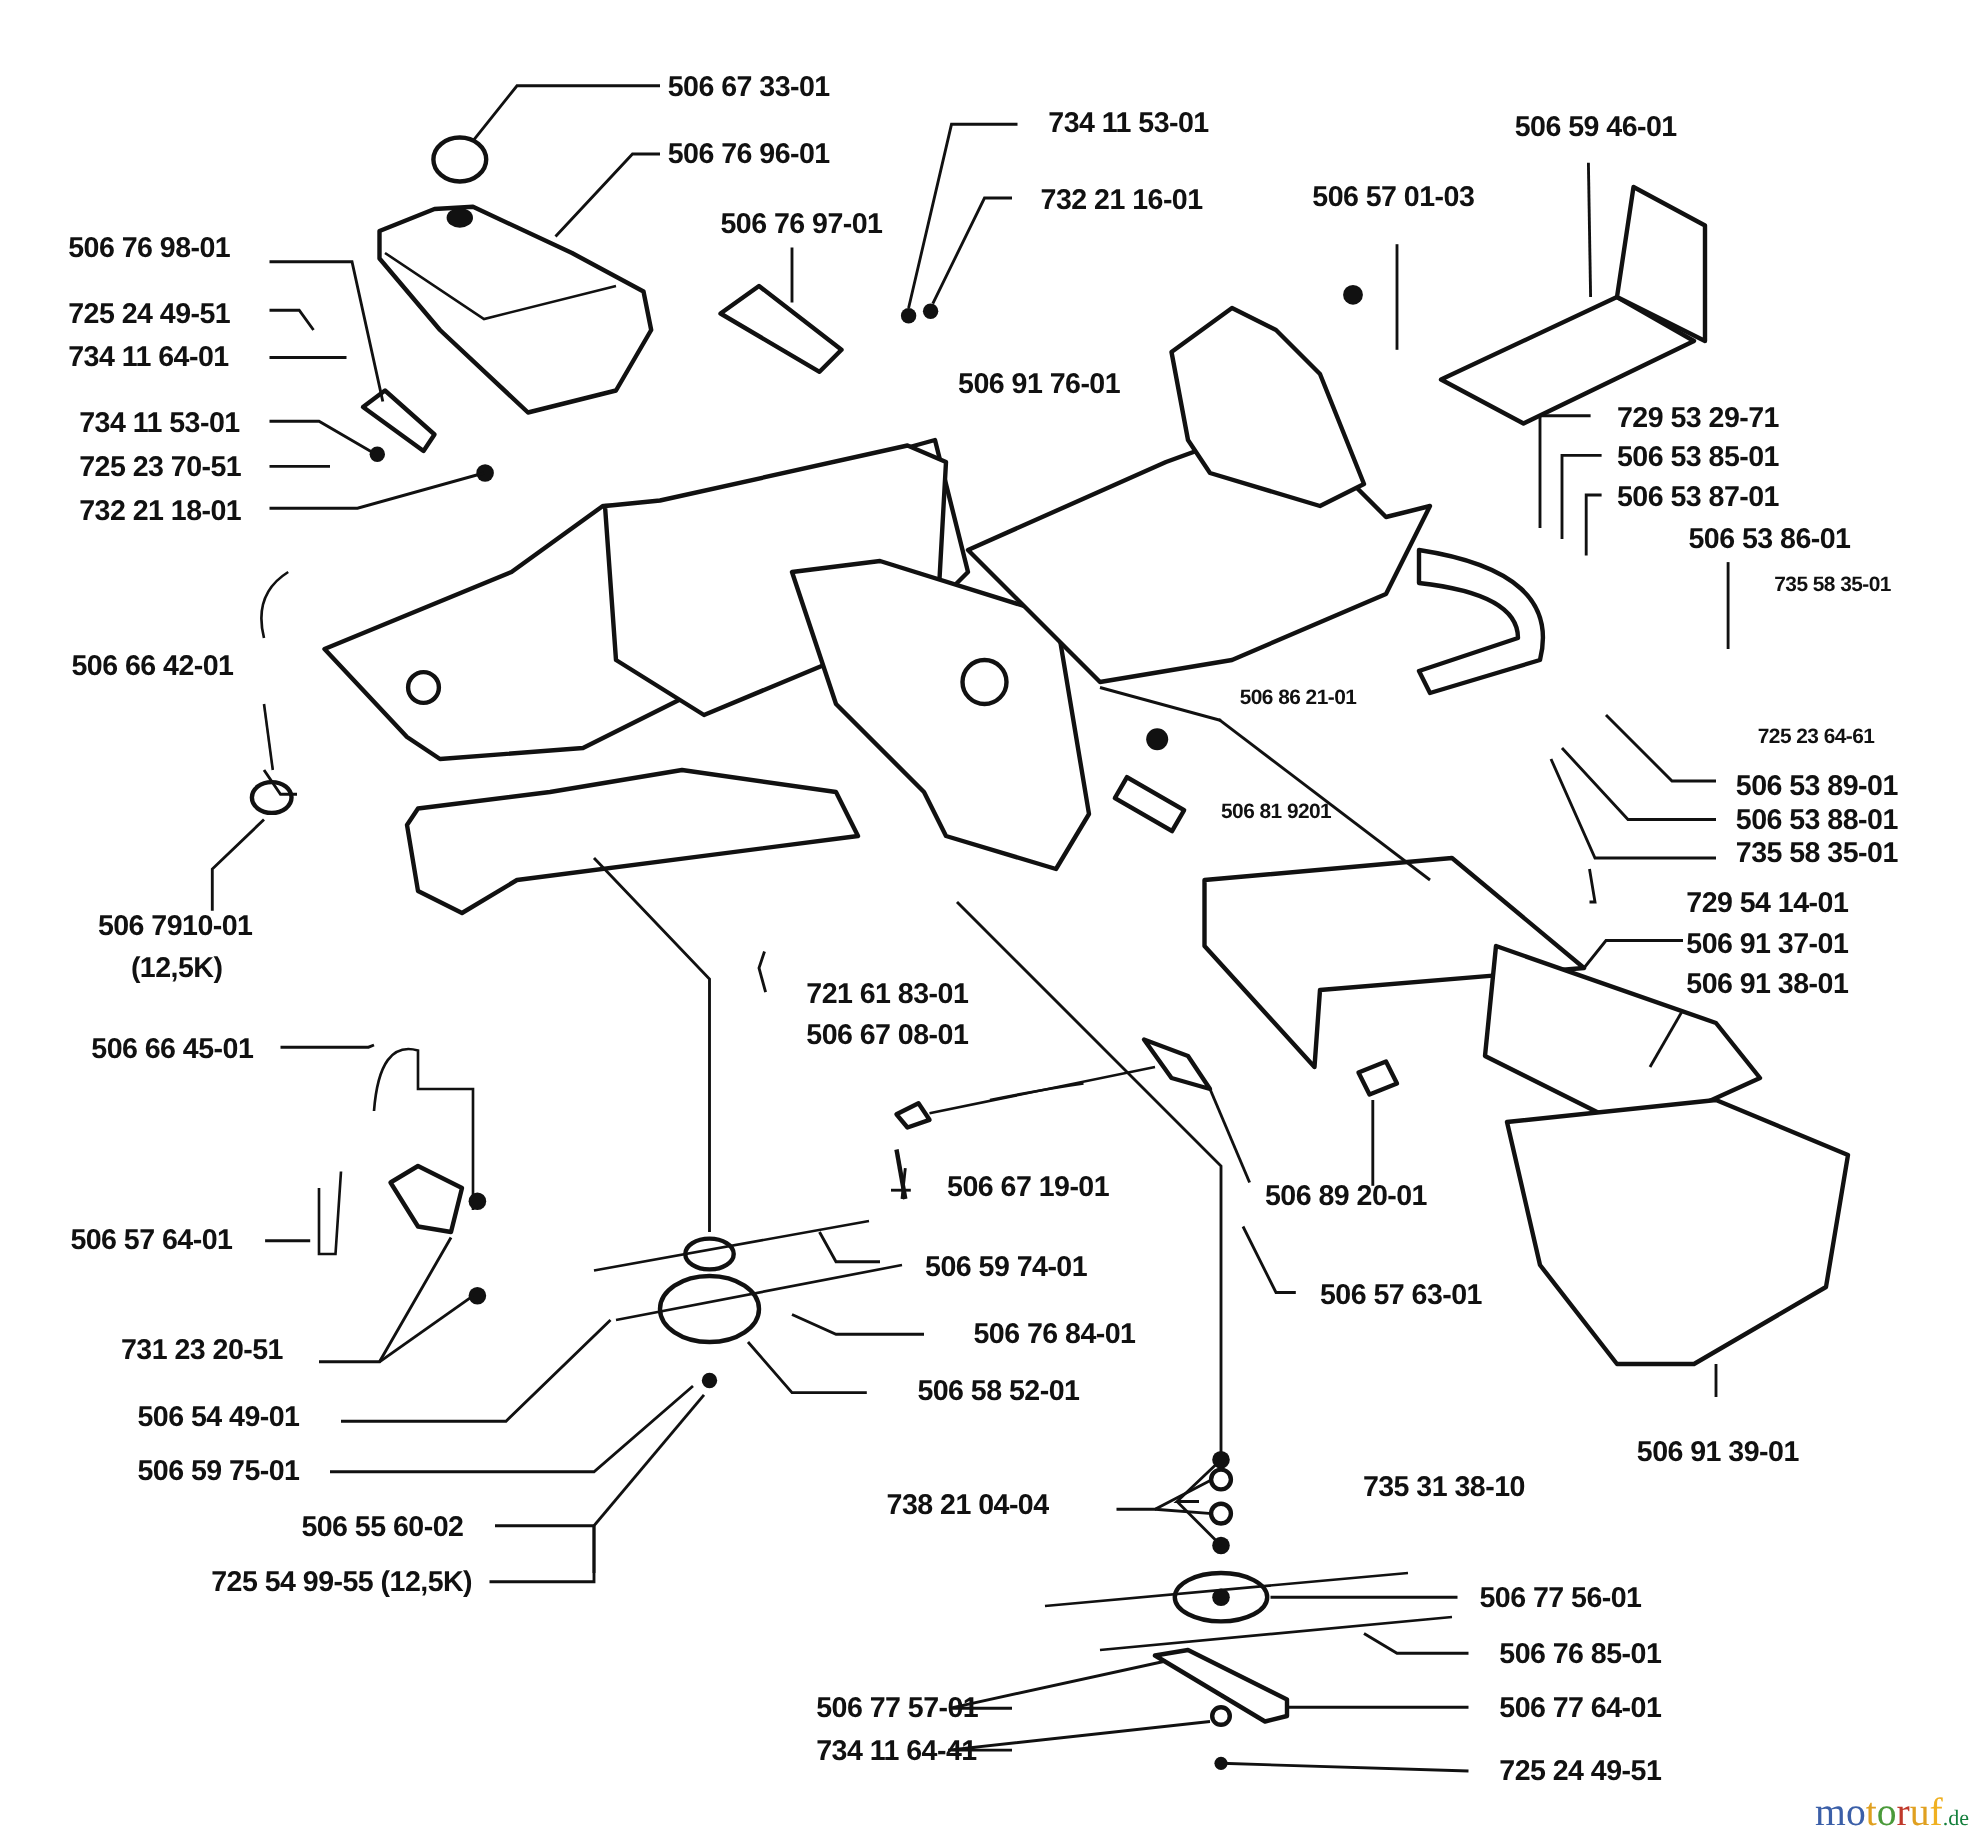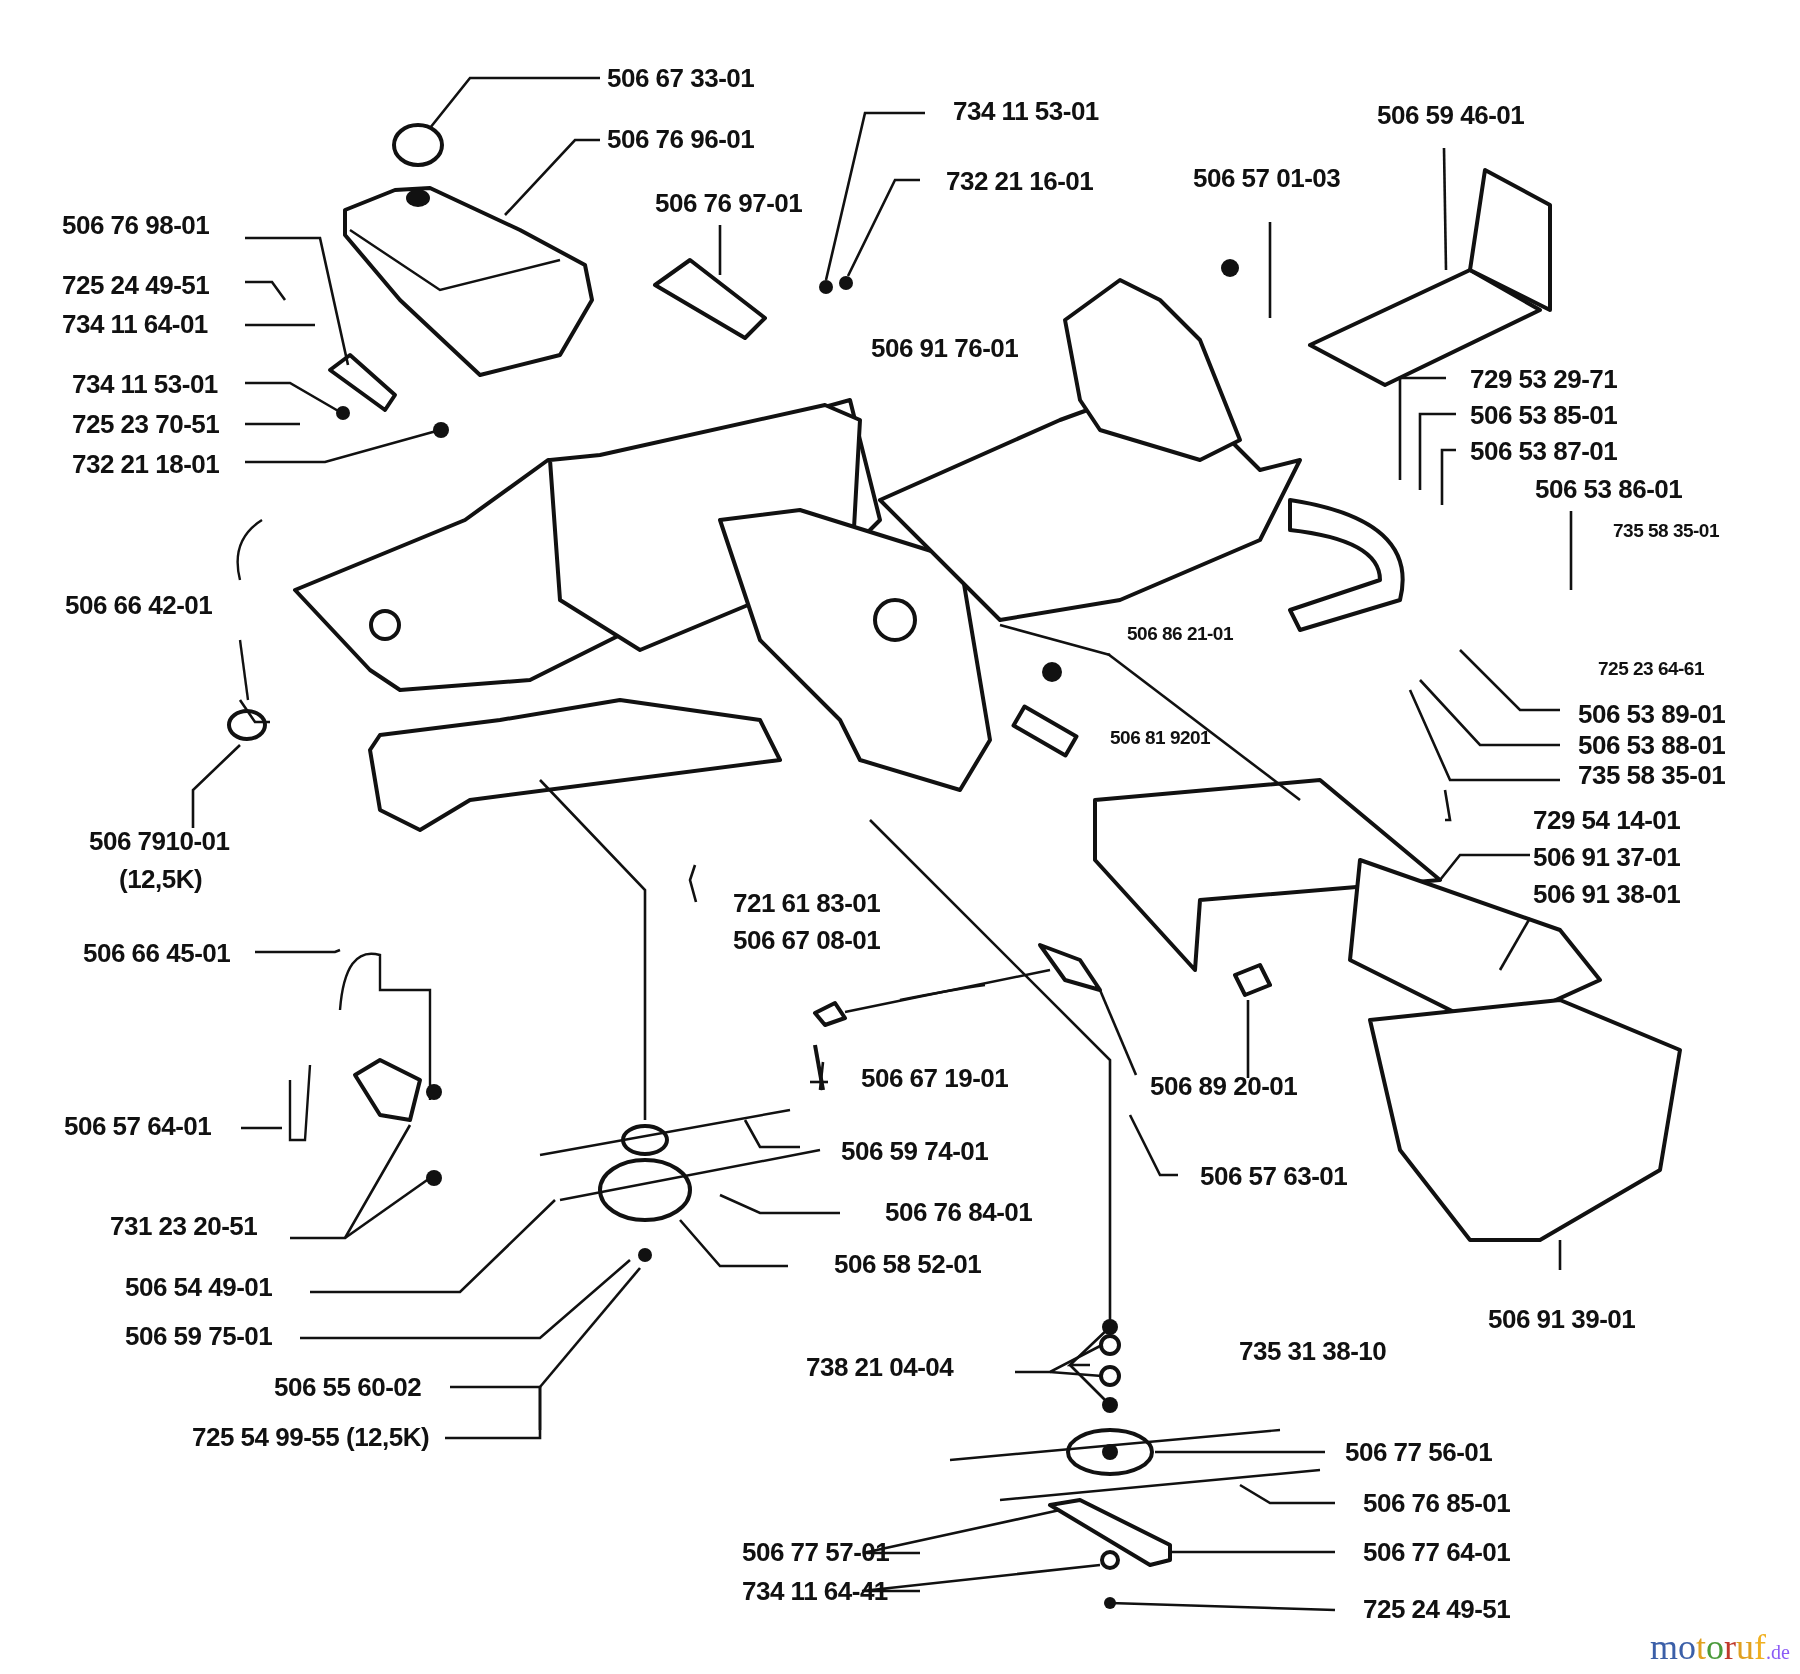--- a/index.html
+++ b/index.html
@@ -5,21 +5,21 @@
   html, body { margin: 0; padding: 0; background: #ffffff; }
   body { width: 1800px; height: 1674px; position: relative; overflow: hidden; }
   #diagram { position: absolute; left: 0; top: 0; width: 1800px; height: 1674px; }
   .lbl { font-family: "Liberation Sans", sans-serif; font-weight: bold; font-size: 26px; fill: #111; letter-spacing: -0.5px; }
   .lbl.sm { font-size: 19px; }
   .lead { stroke: #111; stroke-width: 2.6; fill: none; }
   .part { stroke: #111; stroke-width: 4; fill: #fff; stroke-linejoin: round; }
   .partThin { stroke: #111; stroke-width: 2.4; fill: none; }
   .blk { fill: #111; }
   .logo { position: absolute; right: 10px; bottom: 6px; font-family: "Liberation Serif", serif; font-size: 36px; }
-  .logo .de { font-size: 20px; color: #8b5cf6; }
+  .logo .de { font-size: 20px; color: #15803d; }
 </style>
 </head>
 <body>
 
 <svg id="diagram" viewBox="0 0 1800 1674" xmlns="http://www.w3.org/2000/svg">
 
   <g>
     <ellipse class="part" cx="418" cy="145" rx="24" ry="20"></ellipse>
     <path class="part" d="M345,210 L395,190 L430,188 L520,230 L585,265 L592,300 L560,355 L480,375 L400,300 L345,235 Z"></path>
     <path class="partThin" d="M350,230 L440,290 L560,260"></path>

